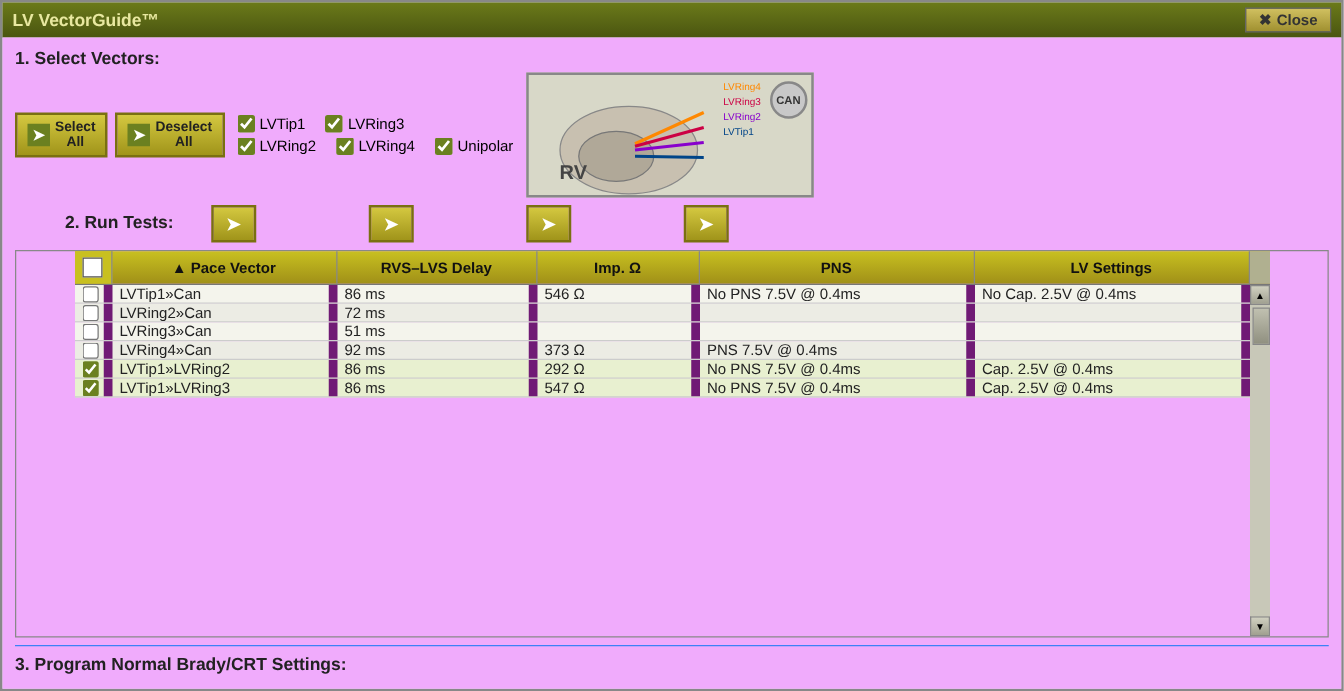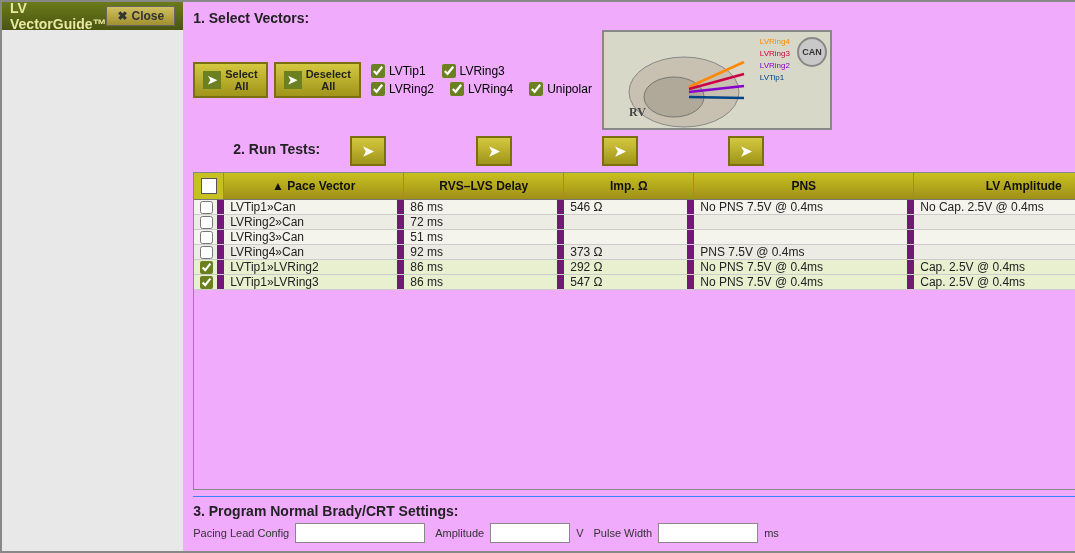--- a/index.html
+++ b/index.html
@@ -11,21 +11,21 @@
       height: 553px;
       overflow: hidden;
     }
 
     .main-window {
       width: 1075px;
       height: 553px;
       border: 2px solid #888;
       background: #e8e8e8;
       display: flex;
-      flex-direction: row;
+      flex-direction: column;
     }
 
     .title-bar {
       background: linear-gradient(to bottom, #6b7a1a, #4a5510);
       color: #e8e8a0;
       font-size: 14px;
       font-weight: bold;
       padding: 4px 8px;
       display: flex;
       justify-content: space-between;
@@ -318,24 +318,23 @@
       justify-content: center;
       font-size: 9px;
       font-weight: bold;
       color: #333;
     }
 
     .rv-label {
       position: absolute;
       bottom: 8px;
       left: 25px;
-      font-size: 12px;
+      font-size: 16px;
       font-weight: bold;
       color: #444;
-      font-family: Liberation Serif, serif;
     }
 
     .lead-labels {
       position: absolute;
       top: 4px;
       right: 40px;
       font-size: 8px;
       color: #333;
       text-align: left;
     }
@@ -439,21 +438,21 @@
       <div class="table-inner">
 
         <div class="table-header">
           <div class="th">
             <div class="th-checkbox"></div>
           </div>
           <div class="th">▲ Pace Vector</div>
           <div class="th">RVS–LVS Delay</div>
           <div class="th">Imp. Ω</div>
           <div class="th">PNS</div>
-          <div class="th">LV Amplitude</div>
+          <div class="th">LV Settings</div>
           <div style="background:#b0b090;width:16px;"></div>
         </div>
 
         <div style="display:flex;flex:1;">
           <div class="table-body" style="flex:1;">
 
           <div class="table-row">
       <div class="td">
         <input type="checkbox" style="">
       </div>
@@ -521,32 +520,16 @@
               <div class="scrollbar-thumb"></div>
             </div>
             <div class="scrollbar-btn">▼</div>
           </div>
         </div>
       </div>
     </div>
 
     <div class="section3">
       <div class="section-title">3. Program Normal Brady/CRT Settings:</div>
-      <div class="section3-content">
-        <div class="field-group">
-          <span class="field-label">Pacing Lead Config</span>
-          <input type="text" class="field-input" style="width: 130px;">
-        </div>
-        <div class="field-group">
-          <span class="field-label">Amplitude</span>
-          <input type="text" class="field-input" style="width: 80px;">
-          <span class="field-unit">V</span>
-        </div>
-        <div class="field-group">
-          <span class="field-label">Pulse Width</span>
-          <input type="text" class="field-input" style="width: 100px;">
-          <span class="field-unit">ms</span>
-        </div>
-      </div>
     </div>
 
   </div>
 </div>
 
 </body></html>

